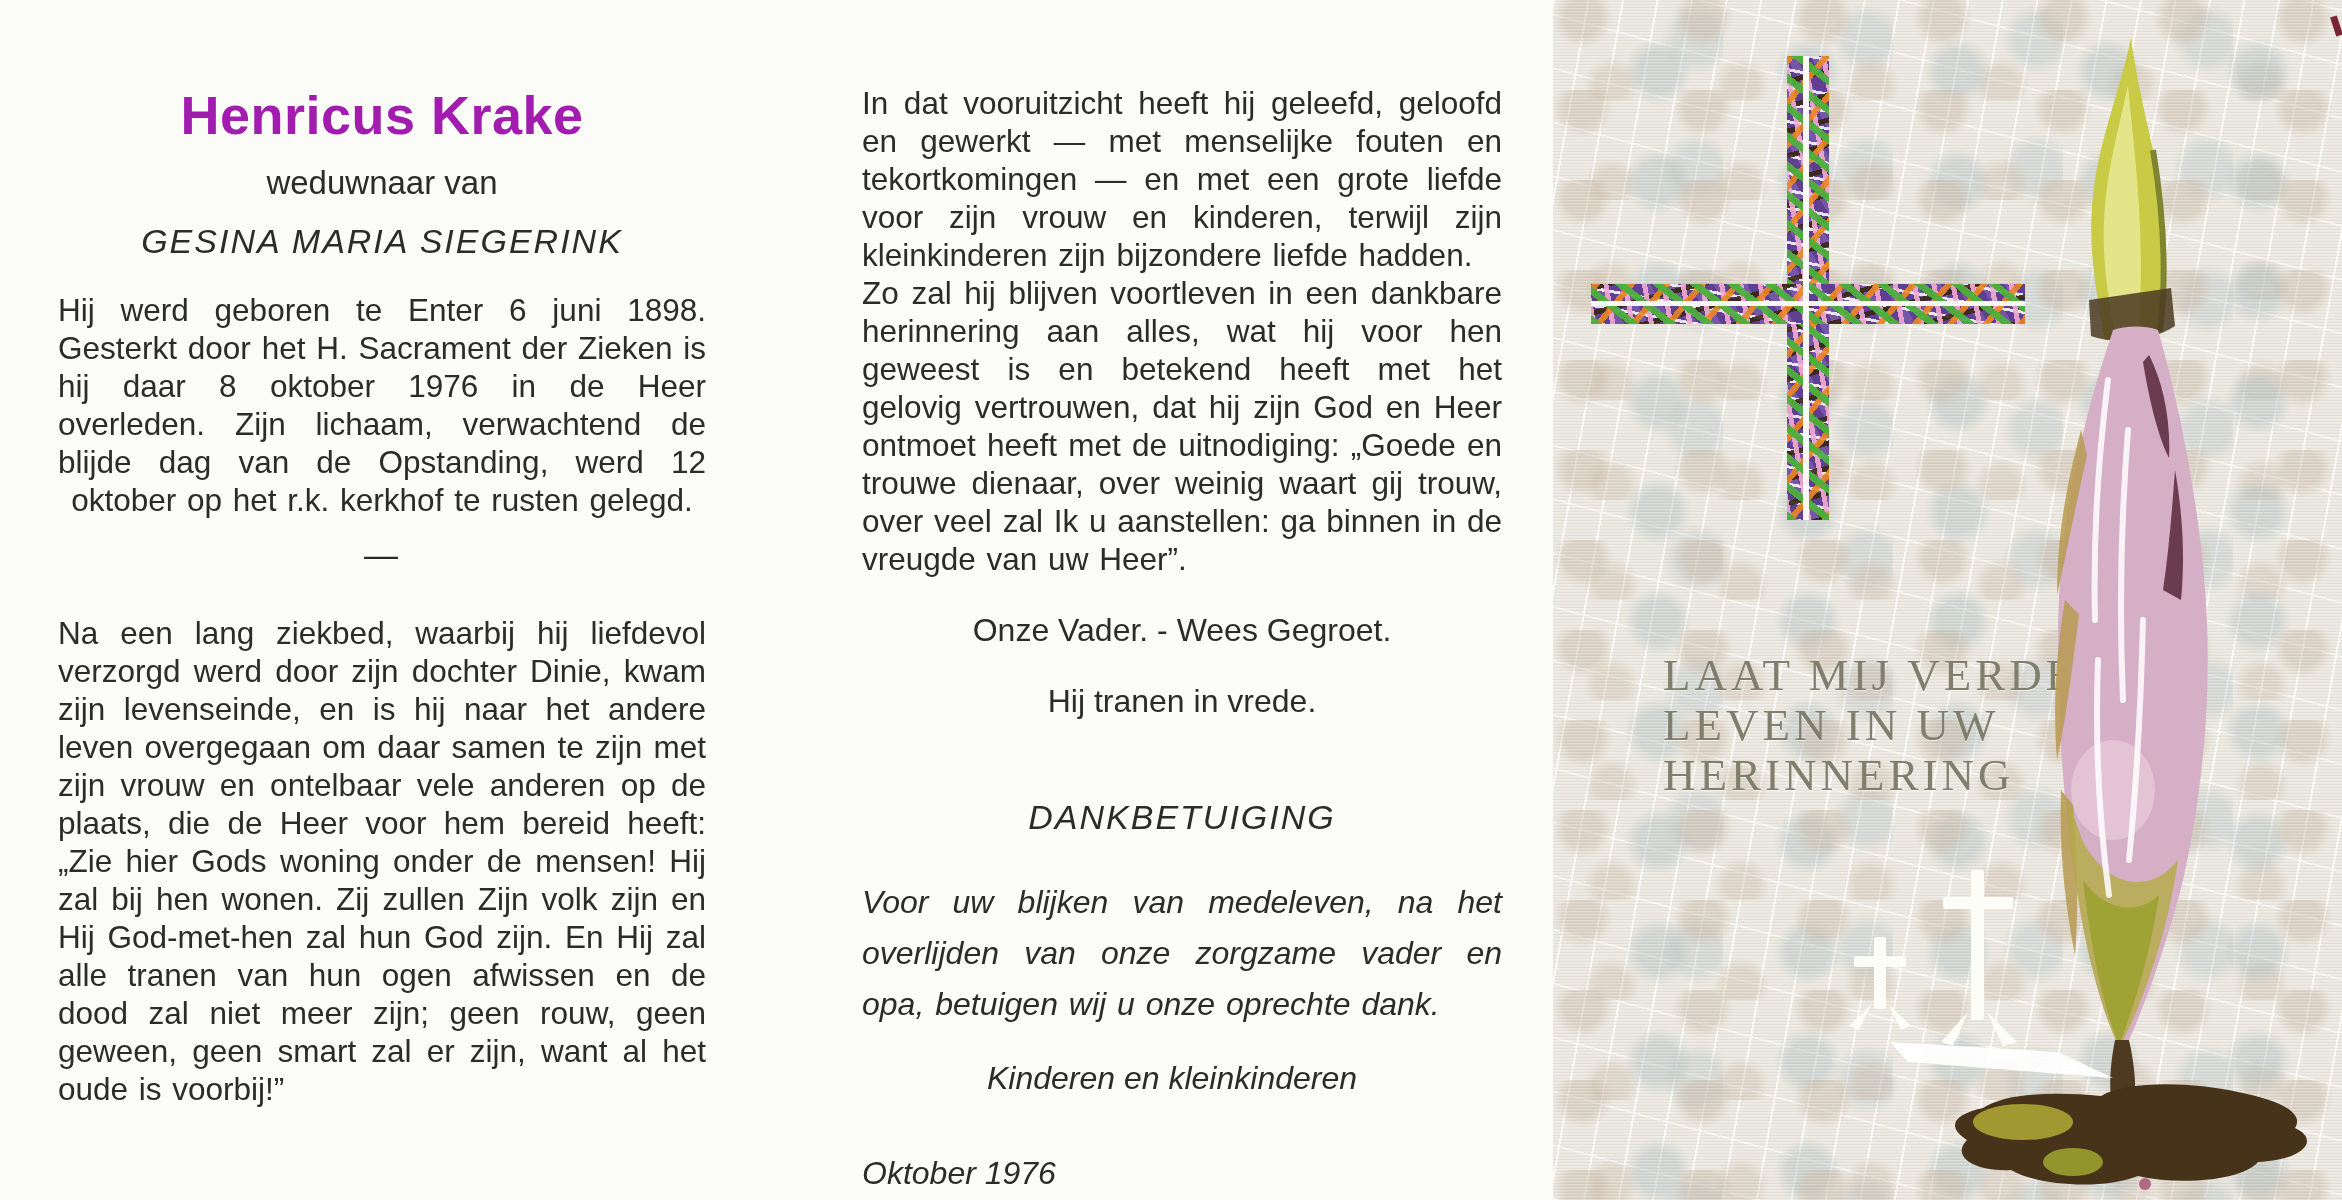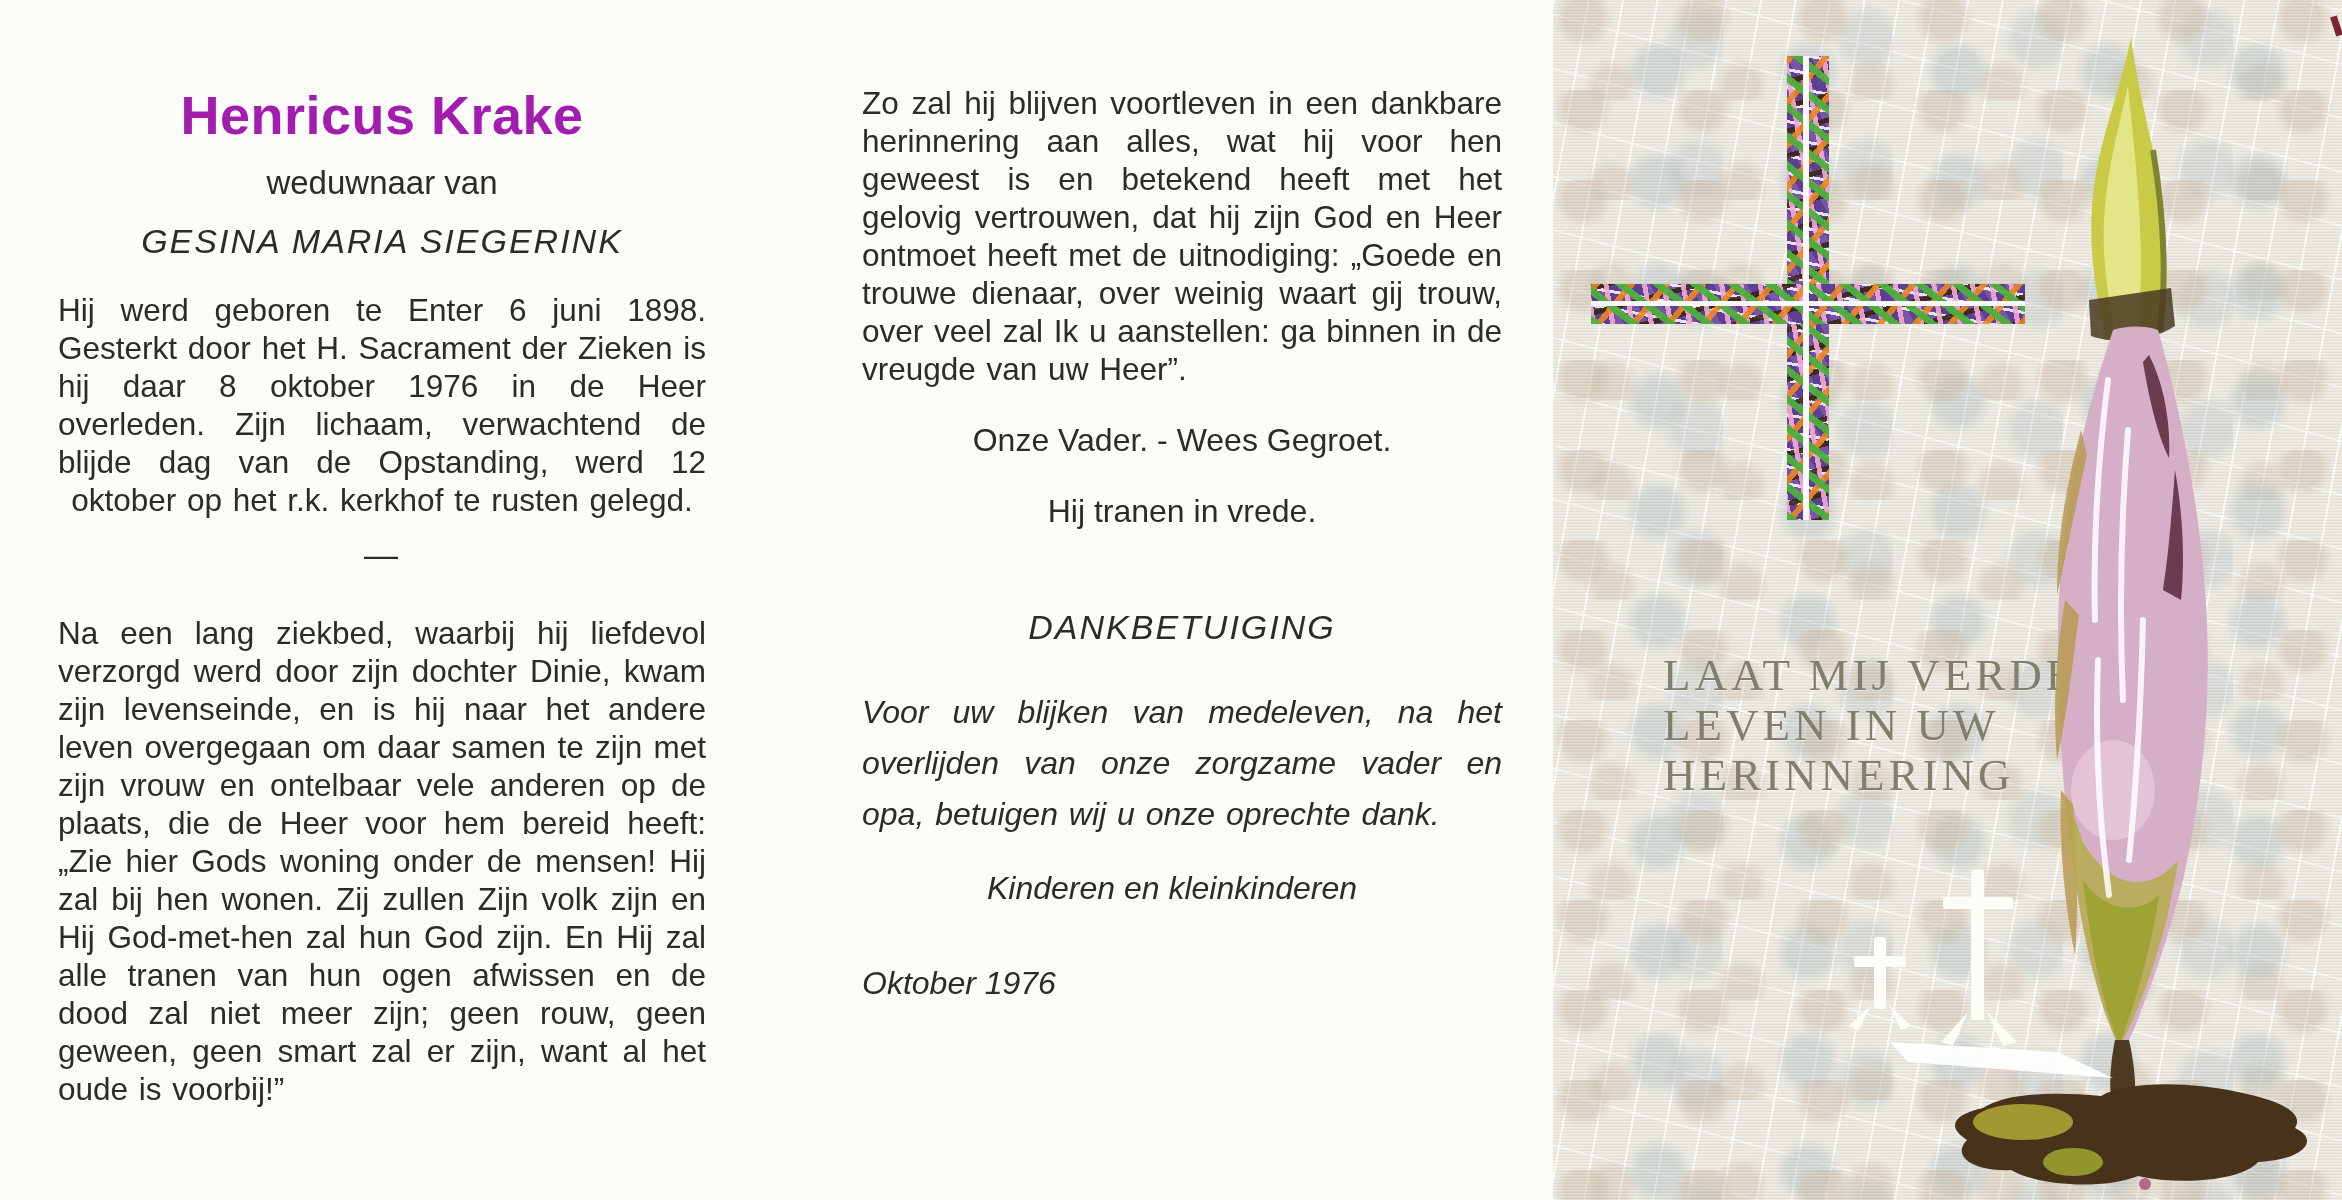--- a/index.html
+++ b/index.html
@@ -82,20 +82,21 @@
   <div class="deceased-name centered">Henricus Krake</div>
   <div class="relation-line centered">weduwnaar van</div>
   <div class="spouse-name centered">GESINA MARIA SIEGERINK</div>
   <p class="body-par last-centered">Hij werd geboren te Enter 6 juni 1898. Gesterkt door het H. Sacrament der Zieken is hij daar 8 oktober 1976 in de Heer overleden. Zijn lichaam, verwachtend de blijde dag van de Opstanding, werd 12 oktober op het r.k. kerkhof te rusten gelegd.</p>
   <div class="divider">—</div>
   <div class="gap-s"></div>
   <p class="body-par">Na een lang ziekbed, waarbij hij liefdevol verzorgd werd door zijn dochter Dinie, kwam zijn levenseinde, en is hij naar het andere leven overgegaan om daar samen te zijn met zijn vrouw en ontelbaar vele anderen op de plaats, die de Heer voor hem bereid heeft: „Zie hier Gods woning onder de mensen! Hij zal bij hen wonen. Zij zullen Zijn volk zijn en Hij God-met-hen zal hun God zijn. En Hij zal alle tranen van hun ogen afwissen en de dood zal niet meer zijn; geen rouw, geen geween, geen smart zal er zijn, want al het oude is voorbij!”</p>
 </div>
 
 <div class="text-col col-mid">
+  <p class="body-par">In dat vooruitzicht heeft hij geleefd, geloofd en gewerkt — met menselijke fouten en tekortkomingen — en met een grote liefde voor zijn vrouw en kinderen, terwijl zijn kleinkinderen zijn bijzondere liefde hadden.</p>
   <p class="body-par">Zo zal hij blijven voortleven in een dankbare herinnering aan alles, wat hij voor hen geweest is en betekend heeft met het gelovig vertrouwen, dat hij zijn God en Heer ontmoet heeft met de uitnodiging: „Goede en trouwe dienaar, over weinig waart gij trouw, over veel zal Ik u aanstellen: ga binnen in de vreugde van uw Heer”.</p>
   <div class="prayer-line">Onze Vader. - Wees Gegroet.</div>
   <div class="rest-line">Hij tranen in vrede.</div>
   <div class="thanks-heading">DANKBETUIGING</div>
   <p class="thanks-par">Voor uw blijken van medeleven, na het overlijden van onze zorgzame vader en opa, betuigen wij u onze oprechte dank.</p>
   <div class="signature-line">Kinderen en kleinkinderen</div>
   <div class="date-line">Oktober 1976</div>
 </div>
 
 <div class="right-panel">

